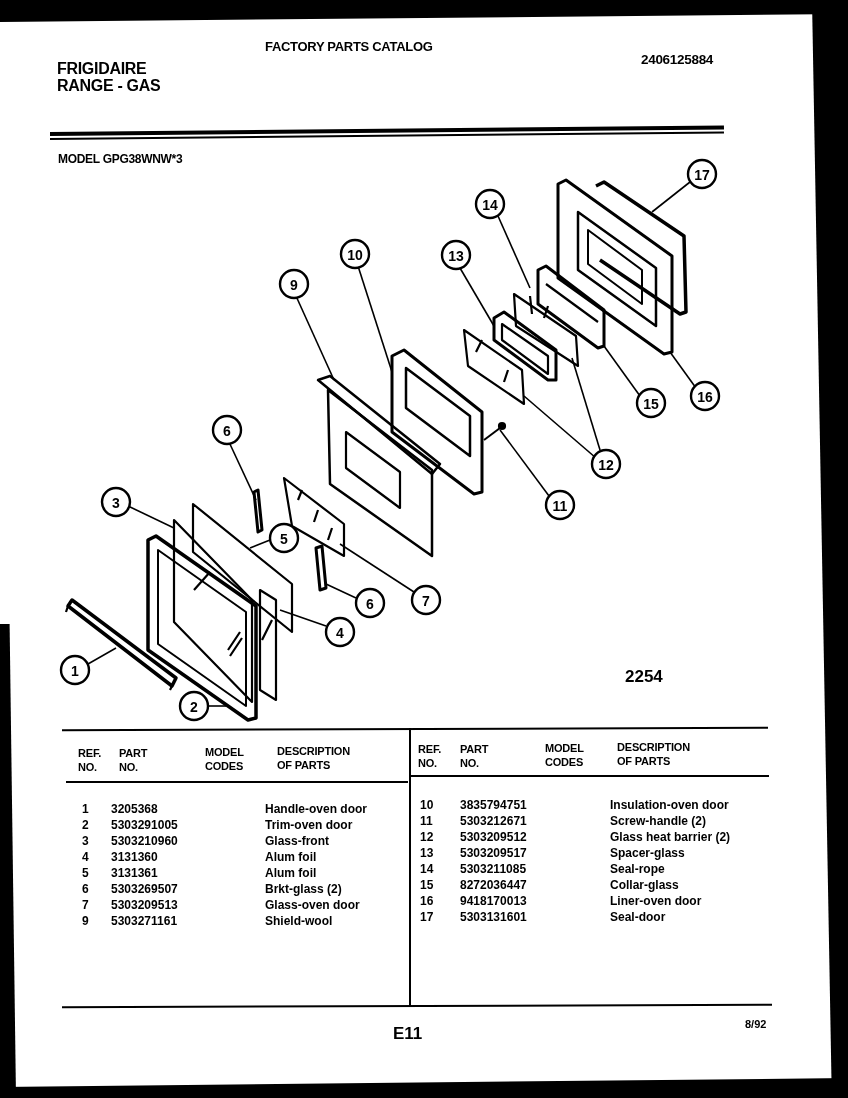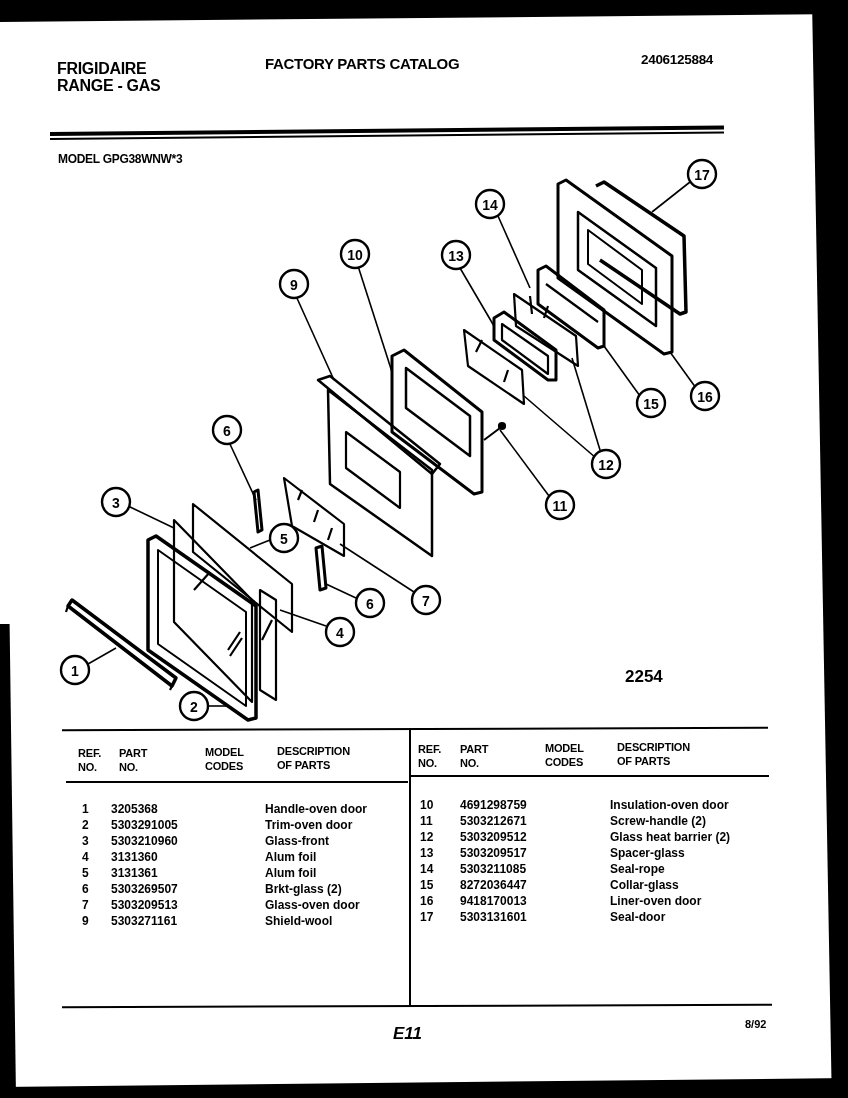--- a/index.html
+++ b/index.html
@@ -12,21 +12,21 @@
     background: linear-gradient(to bottom right, #000 50%, #000 50%); clip-path: polygon(0 0, 100% 0, 100% 14px, 0 22px); }
   .scan-right { position: absolute; top: 0; right: 0; width: 36px; height: 1098px; background: #000;
     clip-path: polygon(0 0, 100% 0, 100% 100%, 55% 100%); }
   .scan-left { position: absolute; left: 0; top: 624px; width: 16px; height: 474px; background: #000;
     clip-path: polygon(0 0, 60% 0, 100% 100%, 0 100%); }
   .scan-bottom { position: absolute; left: 0; bottom: 0; width: 848px; height: 20px; background: #000;
     clip-path: polygon(0 45%, 100% 0, 100% 100%, 0 100%); }
 
   .hdr { position: absolute; font-weight: bold; font-size: 16px; letter-spacing: -0.3px; }
   .brand { left: 57px; top: 60px; line-height: 17px; }
-  .title { left: 265px; top: 55px; font-size: 15px; }
+  .title { left: 265px; top: 39px; font-size: 13px; }
   .docnum { left: 641px; top: 52px; font-size: 13.5px; }
   .model { left: 58px; top: 152px; font-size: 12px; }
 
   .rule { position: absolute; background: #000; transform-origin: left center; }
   .rule-main { left: 50px; top: 132px; width: 674px; height: 4px; transform: rotate(-0.55deg); }
   .rule-main2 { left: 50px; top: 138px; width: 674px; height: 2px; transform: rotate(-0.55deg); }
 
   svg.diagram { position: absolute; left: 0; top: 150px; width: 848px; height: 580px; }
   .callout circle { fill: #fff; stroke: #000; stroke-width: 2.4; }
   .callout text { font-family: "Liberation Sans", sans-serif; font-weight: bold; font-size: 14px; text-anchor: middle; dominant-baseline: central; }
@@ -34,21 +34,21 @@
 
   .table-top { position: absolute; left: 62px; top: 728px; width: 706px; height: 2px; background: #000; transform: rotate(-0.2deg); }
   .table-head-line { position: absolute; height: 2px; background: #000; }
   .table-bottom { position: absolute; left: 62px; top: 1005px; width: 710px; height: 2px; background: #000; transform: rotate(-0.2deg); }
   .vdiv { position: absolute; left: 409px; top: 728px; width: 2px; height: 278px; background: #000; }
 
   .colhead { position: absolute; font-size: 11px; font-weight: bold; line-height: 14px; letter-spacing: -0.2px; }
   .rows { position: absolute; font-size: 12px; font-weight: bold; line-height: 16px; }
   .row { position: relative; height: 16px; white-space: nowrap; }
   .row span { position: absolute; top: 0; }
-  .footer-page { position: absolute; left: 393px; top: 1024px; font-size: 17px; font-weight: bold; font-style: italic; }
+  .footer-page { position: absolute; left: 393px; top: 1024px; font-size: 17px; font-weight: bold; }
   .footer-date { position: absolute; left: 745px; top: 1018px; font-size: 11px; font-weight: bold; }
 </style>
 </head>
 <body>
 
 <div class="scan-top-wedge"></div>
 <div class="scan-right"></div>
 <div class="scan-left"></div>
 <div class="scan-bottom"></div>
 
@@ -313,21 +313,21 @@
   <div class="row">
       <span style="left:0">9</span>
       <span style="left:29px">5303271161</span>
       <span style="left:183px">Shield-wool</span>
     </div>
 </div>
 
 <div class="rows" style="left:420px;top:797px;width:330px;">
   <div class="row">
       <span style="left:0">10</span>
-      <span style="left:40px">4691298759</span>
+      <span style="left:40px">3835794751</span>
       <span style="left:190px">Insulation-oven door</span>
     </div>
   <div class="row">
       <span style="left:0">11</span>
       <span style="left:40px">5303212671</span>
       <span style="left:190px">Screw-handle (2)</span>
     </div>
   <div class="row">
       <span style="left:0">12</span>
       <span style="left:40px">5303209512</span>

